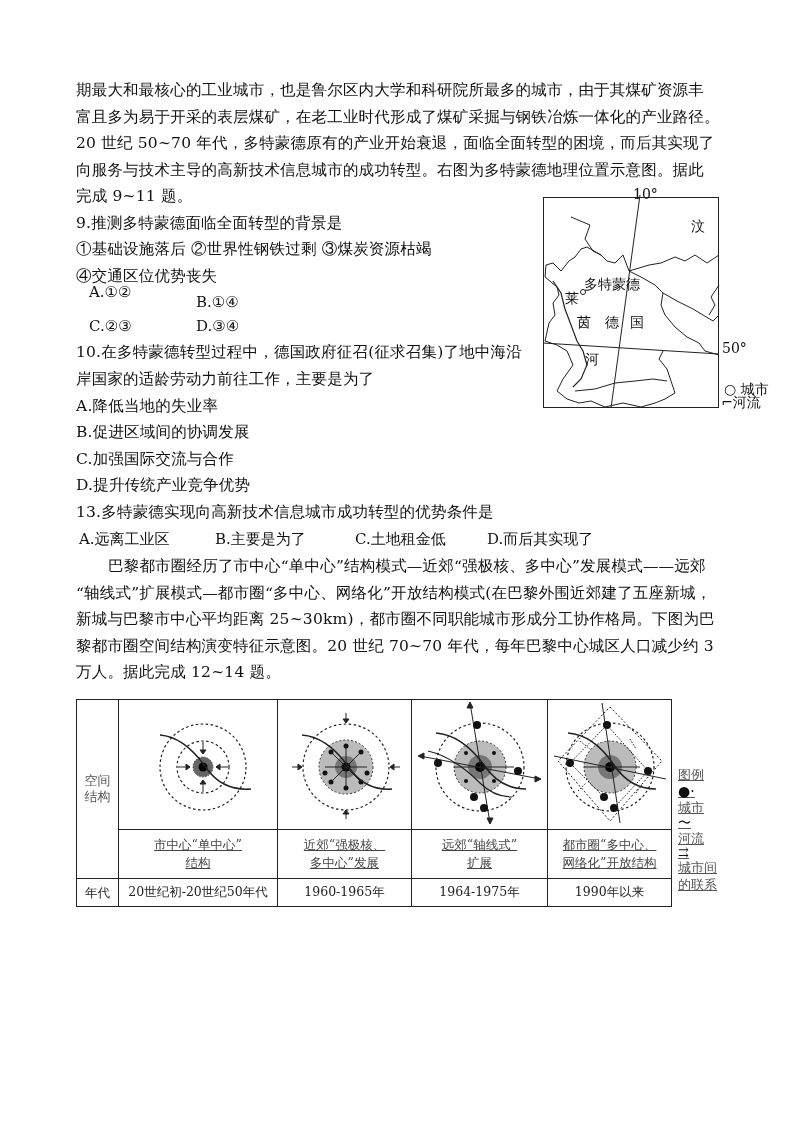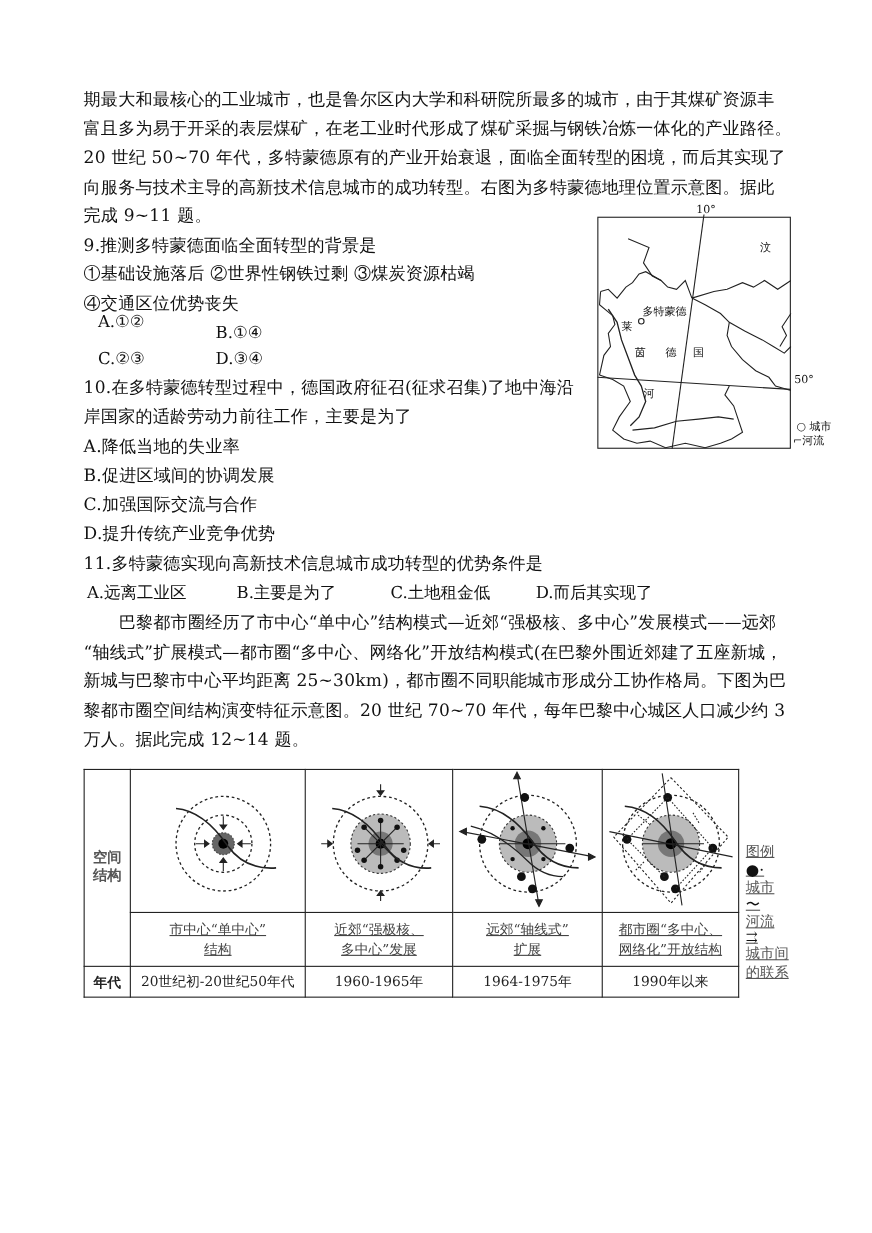--- a/index.html
+++ b/index.html
@@ -2,24 +2,24 @@
 <html><head>
 <meta charset="utf-8">
 <style>
   html, body { margin:0; padding:0; background:#fff; }
   body { width:793px; height:1121px; position:relative; overflow:hidden;
          font-family:"DejaVu Serif", "Liberation Serif", serif; color:#111; }
   .line { position:absolute; left:76px; font-size:15.5px; line-height:20px; white-space:nowrap; letter-spacing:0.2px; }
   .opt { position:absolute; font-size:15px; line-height:20px; white-space:nowrap; }
   .map-box { position:absolute; left:543px; top:197px; width:176px; height:211px; border:1px solid #222; box-sizing:border-box; background:#fff; }
   .map-svg { position:absolute; left:543px; top:185px; }
-  .map-label { position:absolute; font-size:10px; white-space:nowrap; }
+  .map-label { position:absolute; font-size:14px; white-space:nowrap; }
   table.evo { position:absolute; left:76px; top:699px; border-collapse:collapse; font-size:12.5px; color:#333; }
   table.evo td { border:1.5px solid #222; text-align:center; padding:0; }
-  .hdr { width:41px; color:#555; font-size:13px; line-height:16px;font-weight:bold; }
+  .hdr { width:41px; color:#555; font-size:13px; line-height:16px; }
   .diag { height:129px; }
   .desc { height:48px; line-height:18px; color:#444;text-decoration:underline; }
   .year { height:27px; font-size:12.5px; color:#222; }
   .legend { position:absolute; left:678px; top:766px; font-size:13px; line-height:17px; color:#555;text-decoration:underline; }
 </style>
 </head>
 <body>
 
 <div class="line" style="top:80px">期最大和最核心的工业城市，也是鲁尔区内大学和科研院所最多的城市，由于其煤矿资源丰</div>
 <div class="line" style="top:107px">富且多为易于开采的表层煤矿，在老工业时代形成了煤矿采掘与钢铁冶炼一体化的产业路径。</div>
@@ -35,21 +35,21 @@
 <div class="opt" style="left:89px;top:316px">C.②③</div>
 <div class="opt" style="left:196px;top:316px">D.③④</div>
 
 <div class="line" style="top:342px">10.在多特蒙德转型过程中，德国政府征召(征求召集)了地中海沿</div>
 <div class="line" style="top:369px">岸国家的适龄劳动力前往工作，主要是为了</div>
 <div class="line" style="top:396px">A.降低当地的失业率</div>
 <div class="line" style="top:422px">B.促进区域间的协调发展</div>
 <div class="line" style="top:449px">C.加强国际交流与合作</div>
 <div class="line" style="top:475px">D.提升传统产业竞争优势</div>
 
-<div class="line" style="top:502px">11.多特蒙德实现向高新技术信息城市成功转型的优势条件是</div>
+<div class="line" style="top:502px">13.多特蒙德实现向高新技术信息城市成功转型的优势条件是</div>
 <div class="opt" style="left:79px;top:529px">A.远离工业区</div>
 <div class="opt" style="left:215px;top:529px">B.主要是为了</div>
 <div class="opt" style="left:355px;top:529px">C.土地租金低</div>
 <div class="opt" style="left:487px;top:529px">D.而后其实现了</div>
 
 <div class="line" style="left:108px;top:556px">巴黎都市圈经历了市中心“单中心”结构模式—近郊“强极核、多中心”发展模式——远郊</div>
 <div class="line" style="top:583px">“轴线式”扩展模式—都市圈“多中心、网络化”开放结构模式(在巴黎外围近郊建了五座新城，</div>
 <div class="line" style="top:609px">新城与巴黎市中心平均距离 25~30km)，都市圈不同职能城市形成分工协作格局。下图为巴</div>
 <div class="line" style="top:636px">黎都市圈空间结构演变特征示意图。20 世纪 70~70 年代，每年巴黎中心城区人口减少约 3</div>
 <div class="line" style="top:662px">万人。据此完成 12~14 题。</div>

